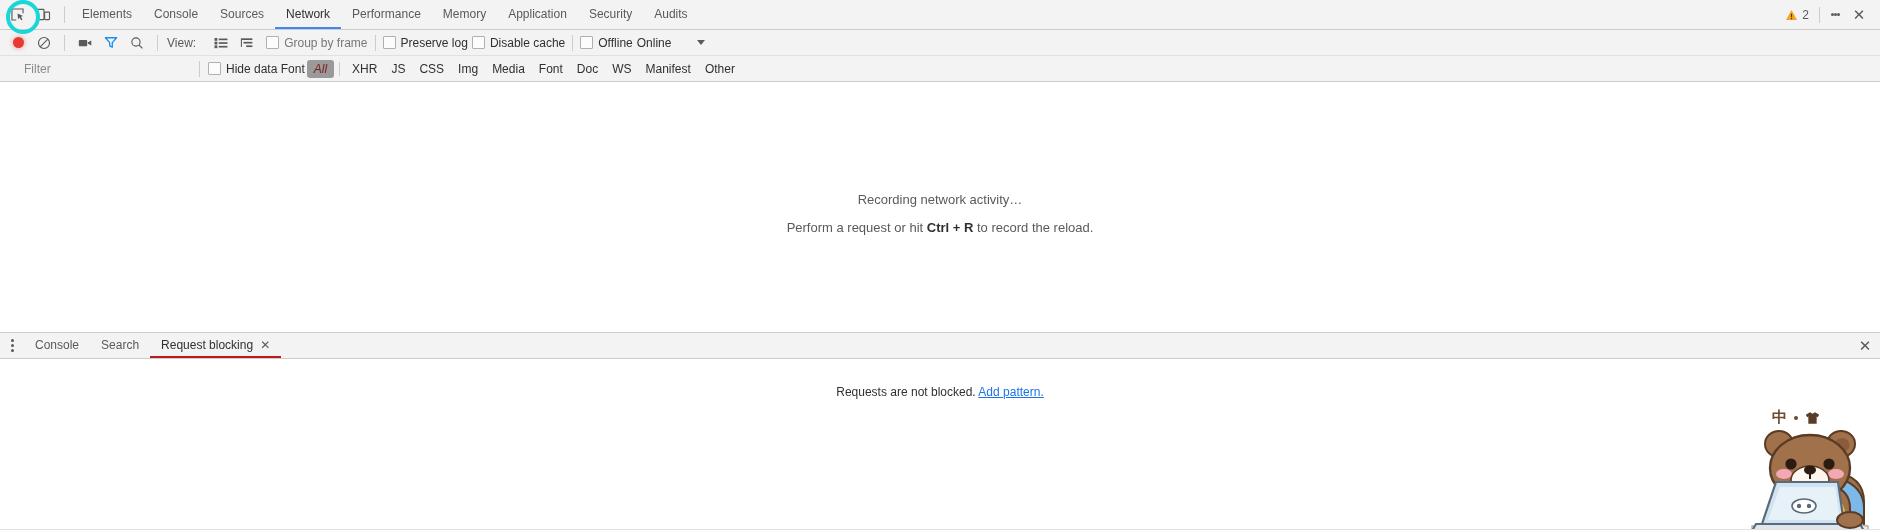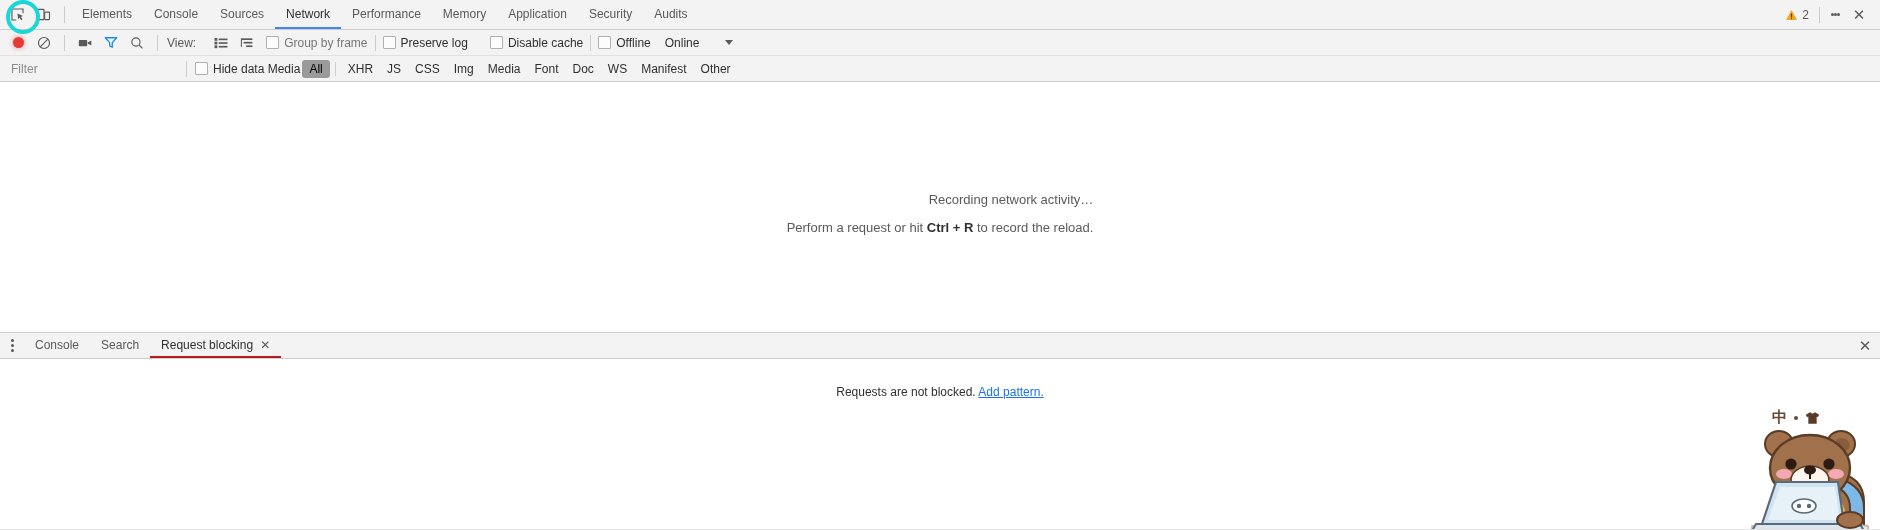--- a/index.html
+++ b/index.html
@@ -176,21 +176,21 @@
     display: inline-block;
   }
   .cbox.dim { color: #777; }
   .sel-wrap {
     display: flex;
     align-items: center;
     font-size: 12px;
     color: #303030;
     cursor: pointer;
     gap: 26px;
-    margin-left: 14px;
+    margin-left: 4px;
   }
   .caret {
     width: 0; height: 0;
     border-left: 4px solid transparent;
     border-right: 4px solid transparent;
     border-top: 5px solid #5a5a5a;
   }
 
   
   .filterbar {
@@ -198,21 +198,21 @@
     min-height: 25px;
     background: #f3f3f3;
     border-bottom: 1px solid #cdcdcd;
     display: flex;
     align-items: center;
     padding-left: 0px;
   }
   .filter-input {
     width: 165px;
     height: 18px;
-    margin-left: 9px;
+    margin-left: 22px;
     border: none;
     background: transparent;
     outline: none;
     font-family: "Liberation Sans", sans-serif;
     font-size: 12px;
     color: #c2410c;
   }
   .filter-input::placeholder { color: #8a8a8a; }
   .fb-sep {
     width: 1px; height: 16px; background: #cdcdcd; margin: 0 8px;
@@ -226,40 +226,41 @@
   .pill {
     padding: 2px 7px;
     font-size: 12px;
     color: #303030;
     border-radius: 3px;
     cursor: pointer;
     white-space: nowrap;
   }
   .pill.active {
     background: #9a9a9a;
-    color: #000000;
+    color: #7f1d1d;
+    font-style: italic;
   }
   .pill-sep {
     width: 1px; height: 14px; background: #cdcdcd; margin: 0 5px;
   }
 
   
   .mainpanel {
     flex: 1;
     background: #ffffff;
     display: flex;
     flex-direction: column;
     align-items: center;
     justify-content: flex-start;
     position: relative;
     overflow: hidden;
   }
   .empty-msg {
     margin-top: 111px;
-    text-align: right;
+    text-align: center;
     color: #5a5a5a;
     font-size: 13px;
     line-height: 1.0;
   }
   .empty-msg .line1 { margin-bottom: 15px; }
   .empty-msg .line2 { color: #5a5a5a; }
   .empty-msg b { font-weight: bold; color: #303030; }
 
   
   .drawer {
@@ -490,41 +491,41 @@
     </div>
     <label class="cbox dim" style="margin-left:6px;">
       <span class="bx"></span>
       <span>Group by frame</span>
     </label>
     <div class="nt-sep"></div>
     <label class="cbox">
       <span class="bx"></span>
       <span>Preserve log</span>
     </label>
-    <label class="cbox" style="margin-left:22px;">
+    <label class="cbox" style="margin-left:4px;">
       <span class="bx"></span>
       <span>Disable cache</span>
     </label>
     <div class="nt-sep"></div>
     <label class="cbox">
       <span class="bx"></span>
       <span>Offline</span>
     </label>
     <div class="sel-wrap">
       <span>Online</span>
       <span class="caret"></span>
     </div>
   </div>
 
   <div class="filterbar">
     <input class="filter-input" type="text" placeholder="Filter" style="">
     <div class="fb-sep"></div>
     <label class="cbox">
       <span class="bx"></span>
-      <span>Hide data Media</span>
+      <span>Hide data Font</span>
     </label>
     <div class="type-pills">
       <div class="pill active">All</div>
       <div class="pill-sep"></div>
       <div class="pill">XHR</div>
       <div class="pill">JS</div>
       <div class="pill">CSS</div>
       <div class="pill">Img</div>
       <div class="pill">Media</div>
       <div class="pill">Font</div>

